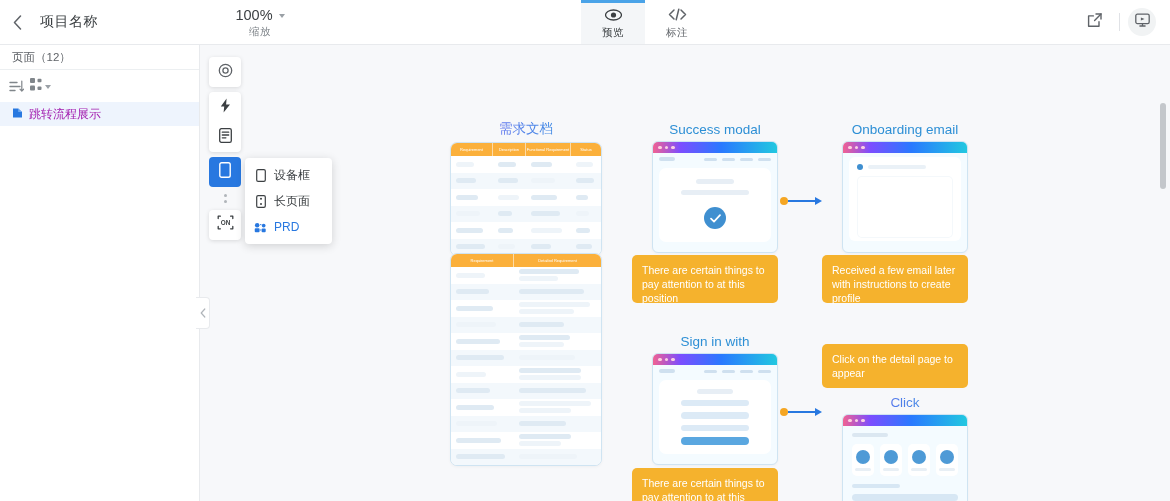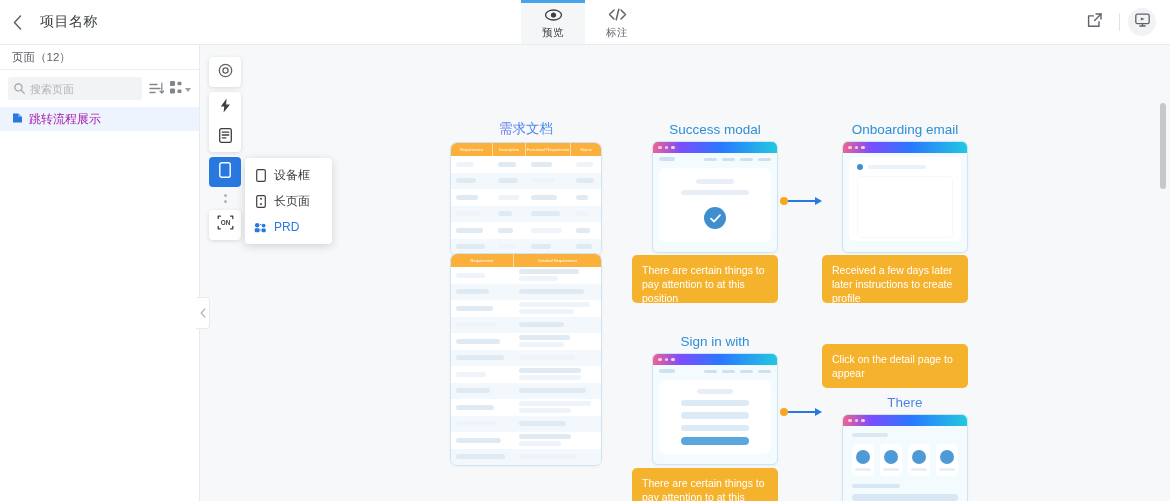--- a/index.html
+++ b/index.html
@@ -229,20 +229,27 @@
       <div class="back-btn">
         <span>
           <svg width="9" height="15" viewBox="0 0 9 15">
               <path d="M7.5 1L1.5 7.5 7.5 14" stroke="#5f6368" stroke-width="1.5" fill="none" stroke-linecap="round" stroke-linejoin="round"></path>
             </svg>
         </span>
       </div>
       <div class="proj-title">项目名称</div>
     </div>
 
+    <div class="hdr-zoom">
+      <div class="zoom-row">
+        <span class="zoom-val">100%</span>
+        <span class="caret-down"></span>
+      </div>
+      <div class="zoom-lbl">缩放</div>
+    </div>
 
     <div class="hdr-tabs">
       <div class="tab active">
         <span class="tab-ico">
           <svg width="17" height="12" viewBox="0 0 17 12">
               <ellipse cx="8.5" cy="6" rx="8" ry="5" fill="none" stroke="#3c4043" stroke-width="1.3"></ellipse>
               <circle cx="8.5" cy="6" r="2.6" fill="#3c4043"></circle>
             </svg>
         </span>
         <span class="tab-lbl">预览</span>
@@ -276,29 +283,20 @@
               <path d="M7.5 10.6v2.3M4.9 13h5.2" stroke="#5f6368" stroke-width="1.3" stroke-linecap="round"></path>
             </svg>
         </span>
       </div>
     </div>
   </div>
 
   <div class="sidebar">
     <div class="side-head">页面（12）</div>
     <div class="side-tools">
-      <div class="search-box">
-        <span>
-          <svg width="11" height="11" viewBox="0 0 11 11">
-              <circle cx="4.4" cy="4.4" r="3.6" fill="none" stroke="#9aa0a6" stroke-width="1.2"></circle>
-              <path d="M7.2 7.2L10.3 10.3" stroke="#9aa0a6" stroke-width="1.2" stroke-linecap="round"></path>
-            </svg>
-        </span>
-        <input class="search-input" value="" placeholder="搜索页面" style="">
-      </div>
       <div class="tool-ico">
         <svg width="15" height="13" viewBox="0 0 15 13">
             <path d="M1 2.5h7M1 6.5h10M1 10.5h5" stroke="#80868b" stroke-width="1.4" stroke-linecap="round"></path>
             <path d="M12.8 1v10M11 9.2l1.8 1.9 1.8-1.9" stroke="#80868b" stroke-width="1.2" fill="none" stroke-linecap="round" stroke-linejoin="round"></path>
           </svg>
       </div>
       <div class="tool-ico2">
         <span>
           <svg width="13" height="13" viewBox="0 0 13 13">
               <rect x="0" y="0" width="5" height="5" rx="1" fill="#80868b"></rect>
@@ -588,21 +586,21 @@
       </div>
     </div>
 
     <div class="conn" style="left:580px; top:150px; width:42px;">
       <span class="conn-dot"></span>
       <span class="conn-line"></span>
       <span class="conn-arrow"></span>
     </div>
 
     <div class="note" style="left:432px; top:210px; width:146px; height:48px;">There are certain things to pay attention to at this position</div>
-    <div class="note" style="left:622px; top:210px; width:146px; height:48px;">Received a few days later later instructions to create profile</div>
+    <div class="note" style="left:622px; top:210px; width:146px; height:48px;">Received a few email later with instructions to create profile</div>
 
     <div class="node" style="left:432px; top:289px; width:146px;">
       <div class="node-title title-blue">Sign in with</div>
       <div class="mock" style="height:112px;">
         <div class="mock-bar">
           <span class="mbdot"></span>
           <span class="mbdot"></span>
           <span class="mbdot"></span>
         </div>
         <div class="mock-nav">
@@ -619,21 +617,21 @@
           <div class="form-line"></div>
           <div class="form-line"></div>
           <div class="form-btn"></div>
         </div>
       </div>
     </div>
 
     <div class="note" style="left:622px; top:299px; width:146px; height:44px;">Click on the detail page to appear</div>
 
     <div class="node" style="left:622px; top:350px; width:146px;">
-      <div class="node-title title-purple">There</div>
+      <div class="node-title title-purple">Click</div>
       <div class="mock" style="height:106px;">
         <div class="mock-bar">
           <span class="mbdot"></span>
           <span class="mbdot"></span>
           <span class="mbdot"></span>
         </div>
         <div class="portal-body">
           <div class="pb-head"></div>
           <div class="pb-tiles">
             <div class="pb-tile">

